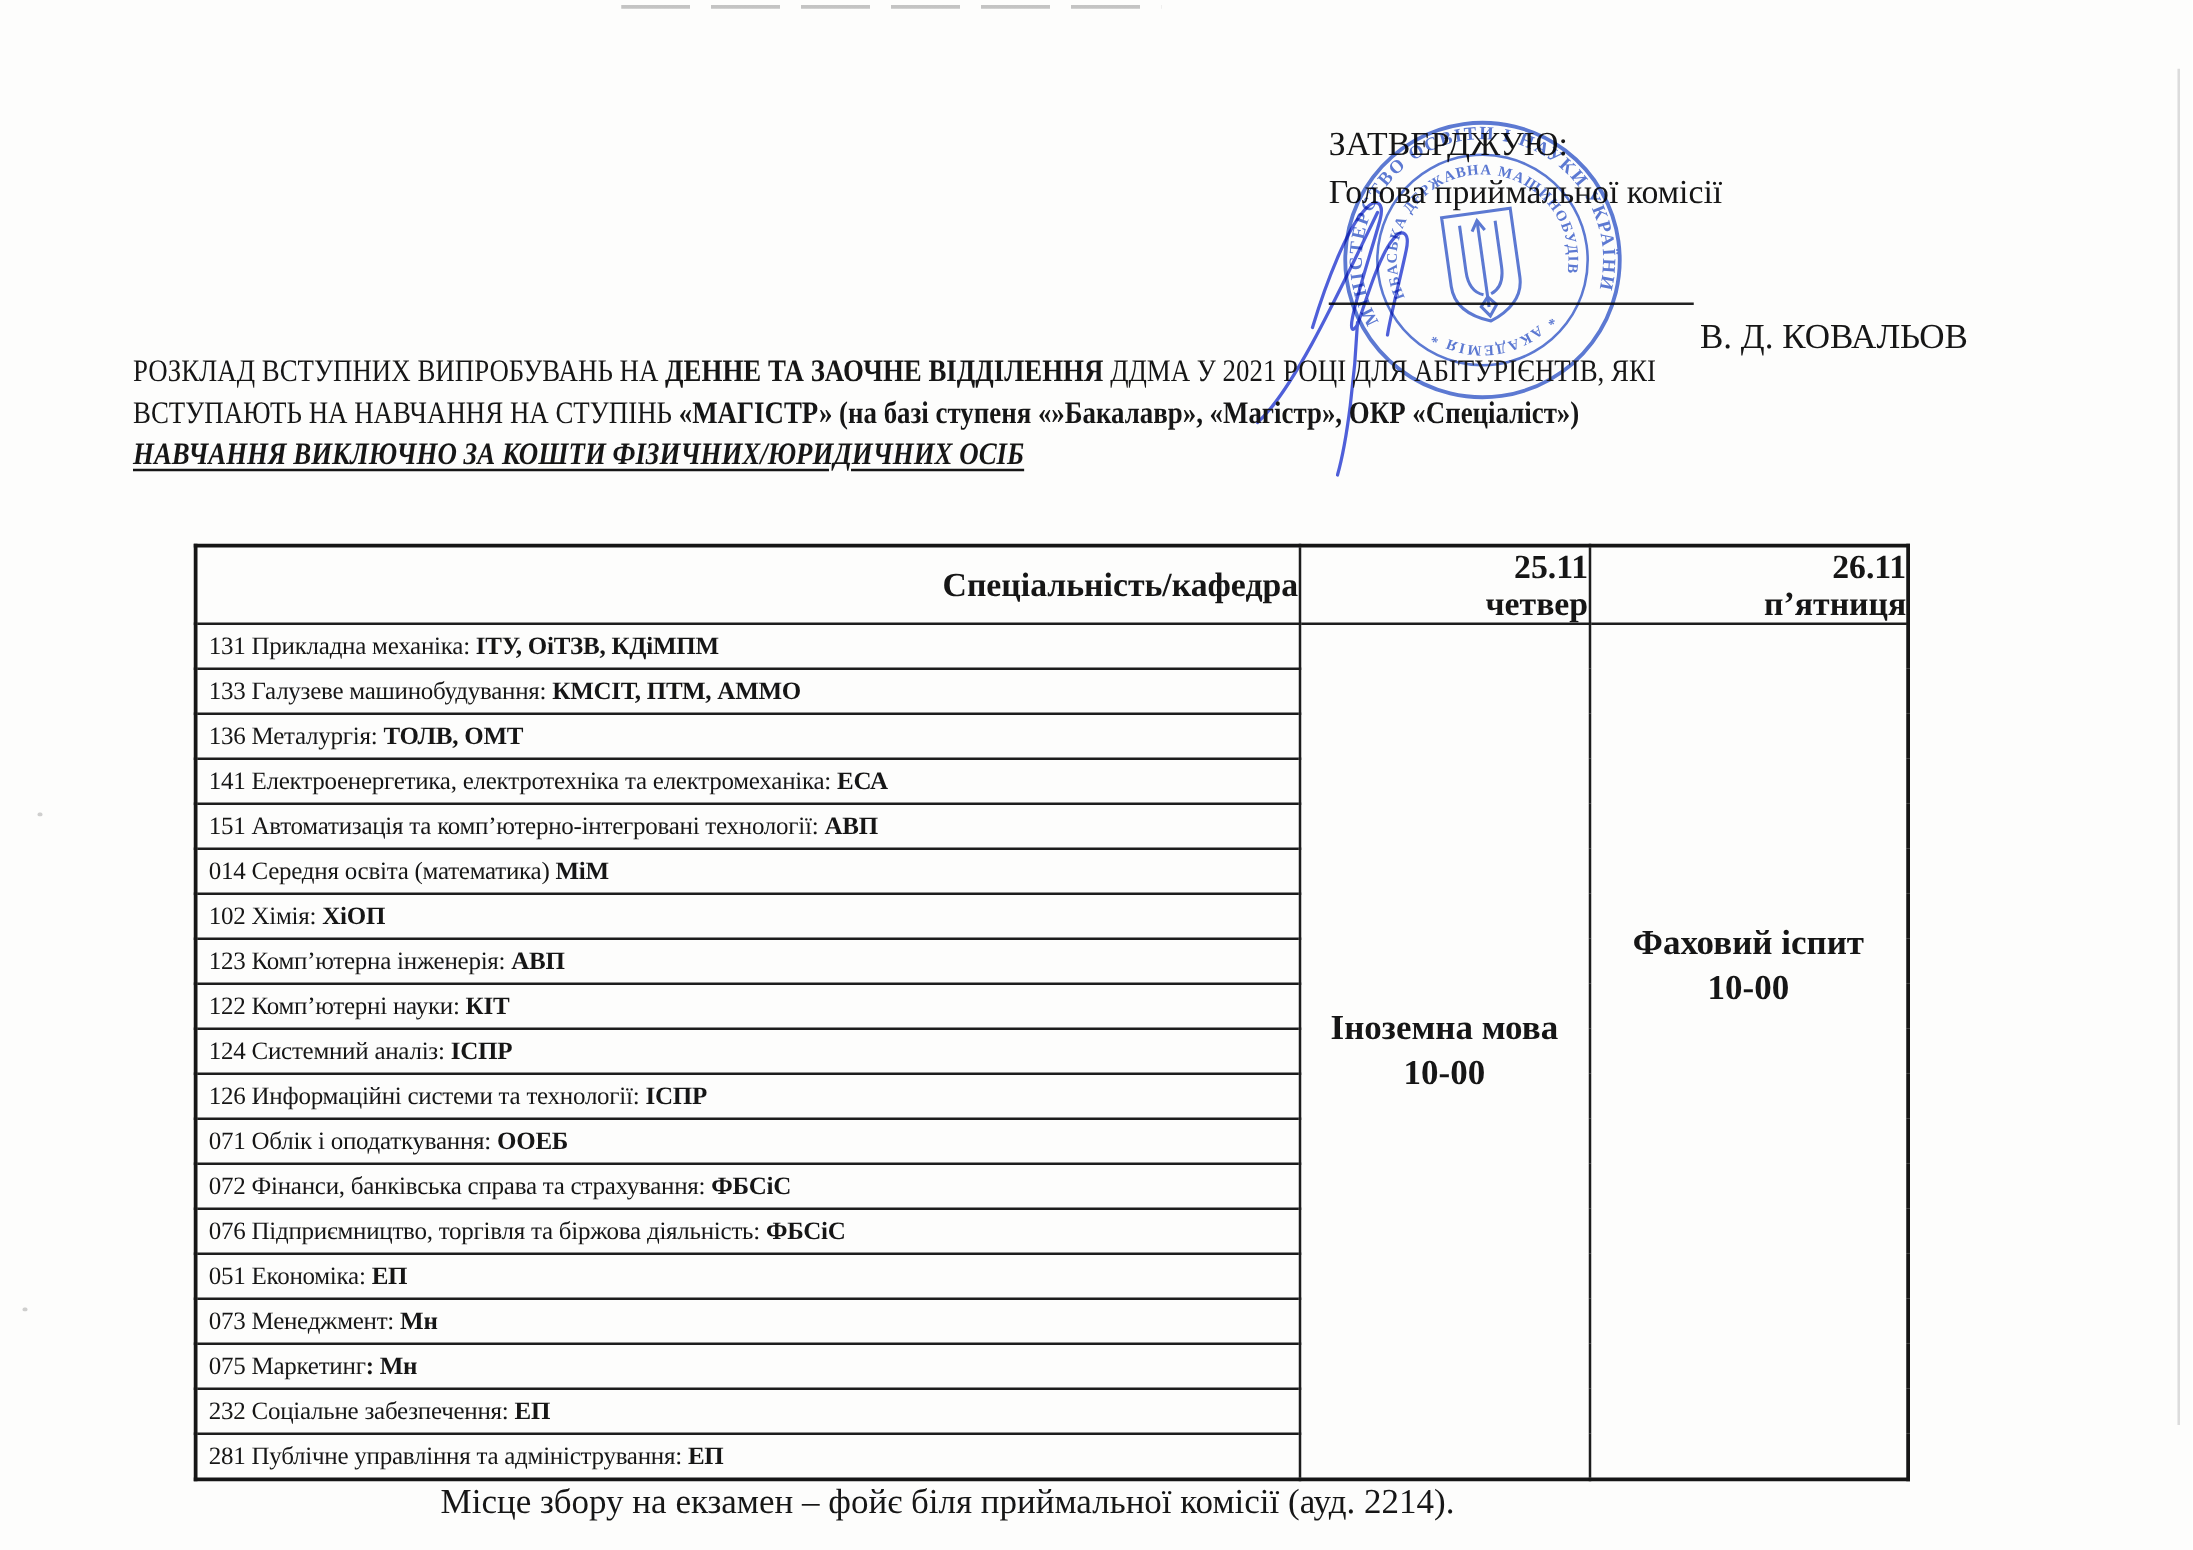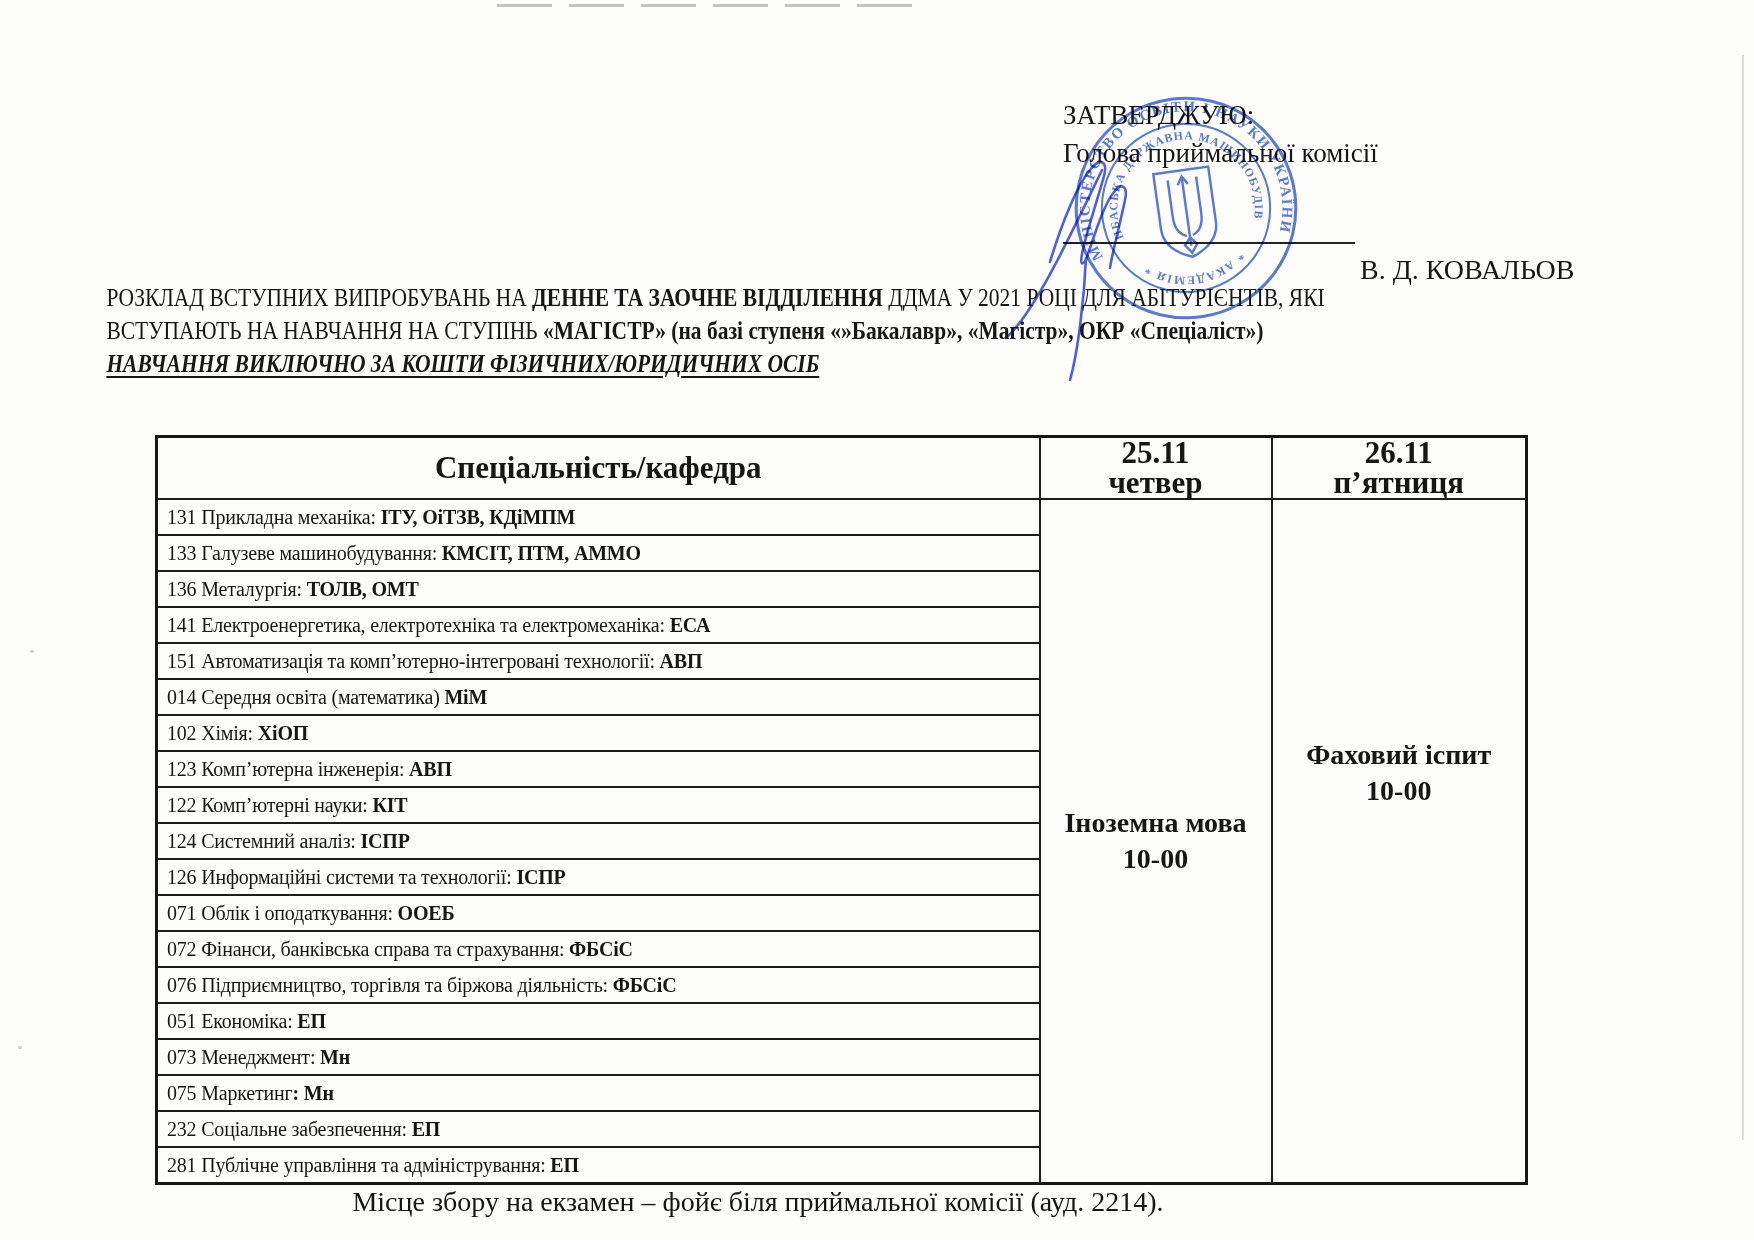--- a/index.html
+++ b/index.html
@@ -22,21 +22,21 @@
   .title-wrap{left:0;top:281px;width:1520px;}
   .title-line{white-space:nowrap;font-size:25px;line-height:33px;transform:scaleX(.86);transform-origin:50% 50%;}
   .title-line b{font-weight:bold;}
   #title3{font-weight:bold;font-style:italic;}
   #title3 span{text-decoration:underline;text-decoration-thickness:2px;text-underline-offset:4px;}
   
   table{position:absolute;left:155px;top:435px;border-collapse:collapse;table-layout:fixed;width:1370px;}
   col.c1{width:883px;} col.c2{width:232px;} col.c3{width:255px;}
   th,td{border:2px solid #1d1d1d;padding:0;}
   table{border:3px solid #161616;}
-  th{height:58px;font-size:31px;font-weight:bold;text-align:center;vertical-align:middle;line-height:30px;}
+  th{height:58px;font-size:27px;font-weight:bold;text-align:right;vertical-align:middle;line-height:30px;}
   td.spec{height:34px;font-size:20px;text-align:left;vertical-align:middle;padding-left:9px;letter-spacing:-.2px;white-space:nowrap;}
   td.exam{text-align:center;vertical-align:middle;font-size:28px;font-weight:bold;line-height:36px;}
   td.exam .lift{margin-bottom:136px;}
   
   #footer-note{left:0;top:1186px;width:1516px;text-align:center;font-size:28px;}
   
   #artifact-top{left:497px;top:4px;width:432px;height:3px;
     background:repeating-linear-gradient(90deg,#ababab 0 55px,transparent 55px 72px);opacity:.7;}
   #artifact-right{left:1742px;top:55px;width:2px;height:1085px;background:#c7c7c7;opacity:.6;}
   .speck{width:4px;height:3px;background:#bbb;border-radius:2px;opacity:.7;}

